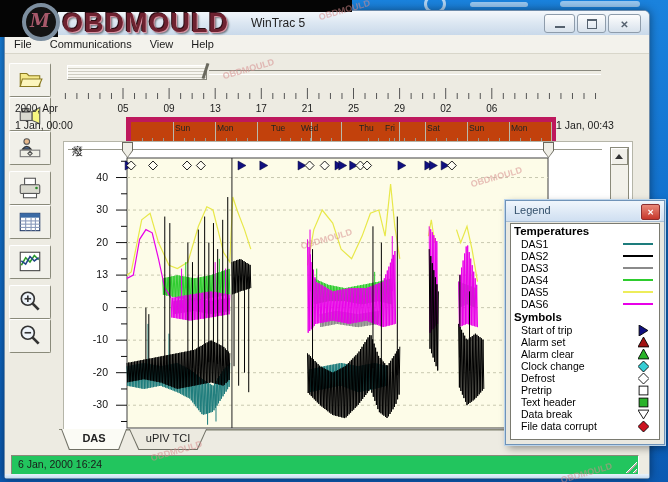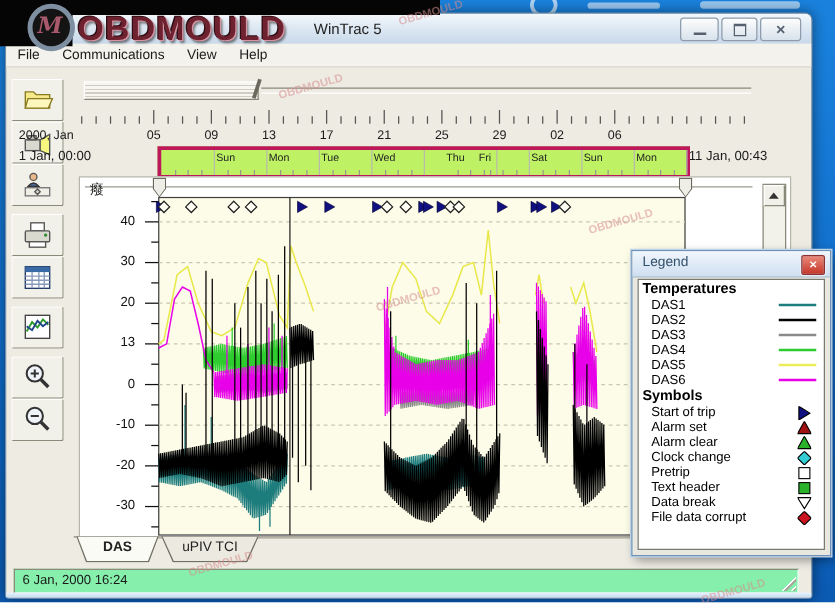--- a/index.html
+++ b/index.html
@@ -33,22 +33,22 @@
     background:repeating-linear-gradient(180deg,#f7f6f0 0 2px,#cfcdc2 2px 3px);
     border:1px solid;border-color:#ffffff #88877c #88877c #ffffff;}
   #zoom-handle{position:absolute;left:199px;top:52px;width:3px;height:16px;background:#6a695e;transform:rotate(18deg);}
   #zoom-track{position:absolute;left:204px;top:59px;width:392px;height:3px;
     border-top:1px solid #8a897e;border-bottom:1px solid #ffffff;}
   #ruler-svg{position:absolute;left:0;top:76px;}
   .ruler-lbl{position:absolute;width:26px;text-align:center;font-size:10px;color:#1a1a1a;top:92px;}
   #month-label{position:absolute;left:10px;top:92px;font-size:10px;color:#1a1a1a;}
   #range-start{position:absolute;left:10px;top:108px;font-size:10.5px;color:#1a1a1a;}
   #range-end{position:absolute;left:546px;top:108px;font-size:10.5px;color:#1a1a1a;}
-  #day-strip{position:absolute;left:121px;top:106px;width:420px;height:20px;background:#bef264;
-    border:3px solid #be185d;}
+  #day-strip{position:absolute;left:121px;top:106px;width:420px;height:20px;background:#c2410c;
+    border:5px solid #be185d;}
   .day-cell{position:absolute;top:0;width:42px;height:20px;border-right:1px solid #b9b9ac;}
   .day-cell span{position:absolute;left:2px;top:1px;font-size:8.5px;color:#222;}
   .day-tick{position:absolute;bottom:0;width:1px;height:4px;background:#9a9a8e;}
   
   #chartbox{position:absolute;left:58px;top:130px;width:568px;height:288px;background:#ffffff;
     border:1px solid #b5b5a8;}
   #range-line{position:absolute;left:4px;top:7px;width:534px;height:2px;
     border-top:1px solid #9a9a8e;border-bottom:1px solid #ffffff;}
   .range-handle{position:absolute;top:0;width:11px;height:16px;
     clip-path:polygon(0 0,100% 0,100% 55%,50% 100%,0 55%);background:#6a695e;}
@@ -70,21 +70,21 @@
   
   #tabline{position:absolute;left:54px;top:418px;width:572px;height:0;
     border-top:1px solid #8a8a7a;}
   .tab-outer{position:absolute;top:418px;height:21px;
     clip-path:polygon(0 0,100% 0,88% 100%,12% 100%);background:#6f6f64;}
   .tab-inner{position:absolute;left:1px;top:0;right:1px;bottom:1px;
     clip-path:polygon(0 0,100% 0,88% 100%,12% 100%);background:#eceae0;
     text-align:center;font-size:11px;color:#222;padding-top:3px;}
   .tab-active .tab-inner{background:#fbfbf5;font-weight:bold;}
   
-  #statusbar{position:absolute;left:6px;top:444px;width:626px;height:18px;background:#86efac;
+  #statusbar{position:absolute;left:6px;top:444px;width:626px;height:18px;background:#22c55e;
     border:1px solid;border-color:#8a8a7a #ffffff #ffffff #8a8a7a;}
   #status-text{position:absolute;left:6px;top:2px;font-size:10.5px;color:#1a1a1a;}
   #grip{position:absolute;right:1px;bottom:1px;width:13px;height:13px;
     background:repeating-linear-gradient(135deg,#ffffff 0 1px,#a9a89c 1px 2.5px,transparent 2.5px 5px);
     clip-path:polygon(100% 0,100% 100%,0 100%);}
   #bottom-strip{position:absolute;left:0;top:463px;width:100%;height:4px;
     background:linear-gradient(180deg,#e9f2fb,#c6dcf1);}
   
   #legend{position:absolute;left:505px;top:200px;width:158px;height:243px;background:#e9e8e0;
     border:1px solid #6f93b8;box-shadow:0 0 0 1px #bcd4ea,3px 3px 8px rgba(0,0,0,.4);}
@@ -258,21 +258,21 @@
           <line x1="509.85" y1="6" x2="509.85" y2="12" stroke="#555"></line>
           <line x1="521.375" y1="6" x2="521.375" y2="12" stroke="#555"></line>
           <line x1="532.9000000000001" y1="6" x2="532.9000000000001" y2="12" stroke="#555"></line>
           <line x1="544.425" y1="6" x2="544.425" y2="12" stroke="#555"></line>
           <line x1="555.95" y1="6" x2="555.95" y2="12" stroke="#555"></line>
           <line x1="567.475" y1="6" x2="567.475" y2="12" stroke="#555"></line>
           <line x1="579" y1="6" x2="579" y2="12" stroke="#555"></line>
           <line x1="590.5250000000001" y1="6" x2="590.5250000000001" y2="12" stroke="#555"></line>
         </svg>
       </div>
-    <div id="month-label">2000, Jan</div>
+    <div id="month-label">2000, Apr</div>
     <div id="range-start">1 Jan, 00:00</div>
     <div id="range-end">11 Jan, 00:43</div>
     <div id="day-strip">
         <div class="day-cell" style="left: 0px;">
           <span></span>
           <div class="day-tick" style="left: 10.5px;"></div>
           <div class="day-tick" style="left: 21px;"></div>
           <div class="day-tick" style="left: 31.5px;"></div>
         </div>
         <div class="day-cell" style="left: 42px;">
@@ -280,21 +280,21 @@
           <div class="day-tick" style="left: 10.5px;"></div>
           <div class="day-tick" style="left: 21px;"></div>
           <div class="day-tick" style="left: 31.5px;"></div>
         </div>
         <div class="day-cell" style="left: 84px;">
           <span>Mon</span>
           <div class="day-tick" style="left: 10.5px;"></div>
           <div class="day-tick" style="left: 21px;"></div>
           <div class="day-tick" style="left: 31.5px;"></div>
         </div>
-        <div class="day-cell" style="left: 126px; text-decoration: underline;">
+        <div class="day-cell" style="left: 138px; text-decoration: underline;">
           <span>Tue</span>
           <div class="day-tick" style="left: 10.5px;"></div>
           <div class="day-tick" style="left: 21px;"></div>
           <div class="day-tick" style="left: 31.5px;"></div>
         </div>
         <div class="day-cell" style="left: 168px;">
           <span>Wed</span>
           <div class="day-tick" style="left: 10.5px;"></div>
           <div class="day-tick" style="left: 21px;"></div>
           <div class="day-tick" style="left: 31.5px;"></div>
@@ -516,20 +516,23 @@
           </svg></div>
         <div class="leg-row"><span>Alarm set</span><svg width="11" height="11" viewBox="0 0 10 10">
             <polygon points="5,0 10,9 0,9" fill="#a11212" stroke="#000" stroke-width="0.8"></polygon>
           </svg></div>
         <div class="leg-row"><span>Alarm clear</span><svg width="11" height="11" viewBox="0 0 10 10">
             <polygon points="5,0 10,9 0,9" fill="#2ab32a" stroke="#000" stroke-width="0.8"></polygon>
           </svg></div>
         <div class="leg-row"><span>Clock change</span><svg width="11" height="11" viewBox="0 0 10 10">
             <polygon points="5,0 10,5 5,10 0,5" fill="#35cdd5" stroke="#000" stroke-width="0.8"></polygon>
           </svg></div>
+        <div class="leg-row"><span>Defrost</span><svg width="11" height="11" viewBox="0 0 10 10">
+            <polygon points="5,0 10,5 5,10 0,5" fill="#ffffff" stroke="#000" stroke-width="0.8"></polygon>
+          </svg></div>
         <div class="leg-row"><span>Pretrip</span><svg width="11" height="11" viewBox="0 0 10 10">
             <rect x="1" y="1" width="8" height="8" fill="#ffffff" stroke="#000" stroke-width="0.8"></rect>
           </svg></div>
         <div class="leg-row"><span>Text header</span><svg width="11" height="11" viewBox="0 0 10 10">
             <rect x="1" y="1" width="8" height="8" fill="#2ab32a" stroke="#000" stroke-width="0.8"></rect>
           </svg></div>
         <div class="leg-row"><span>Data break</span><svg width="11" height="11" viewBox="0 0 10 10">
             <polygon points="0,1 10,1 5,9" fill="#ffffff" stroke="#000" stroke-width="0.8"></polygon>
           </svg></div>
         <div class="leg-row"><span>File data corrupt</span><svg width="11" height="11" viewBox="0 0 10 10">

